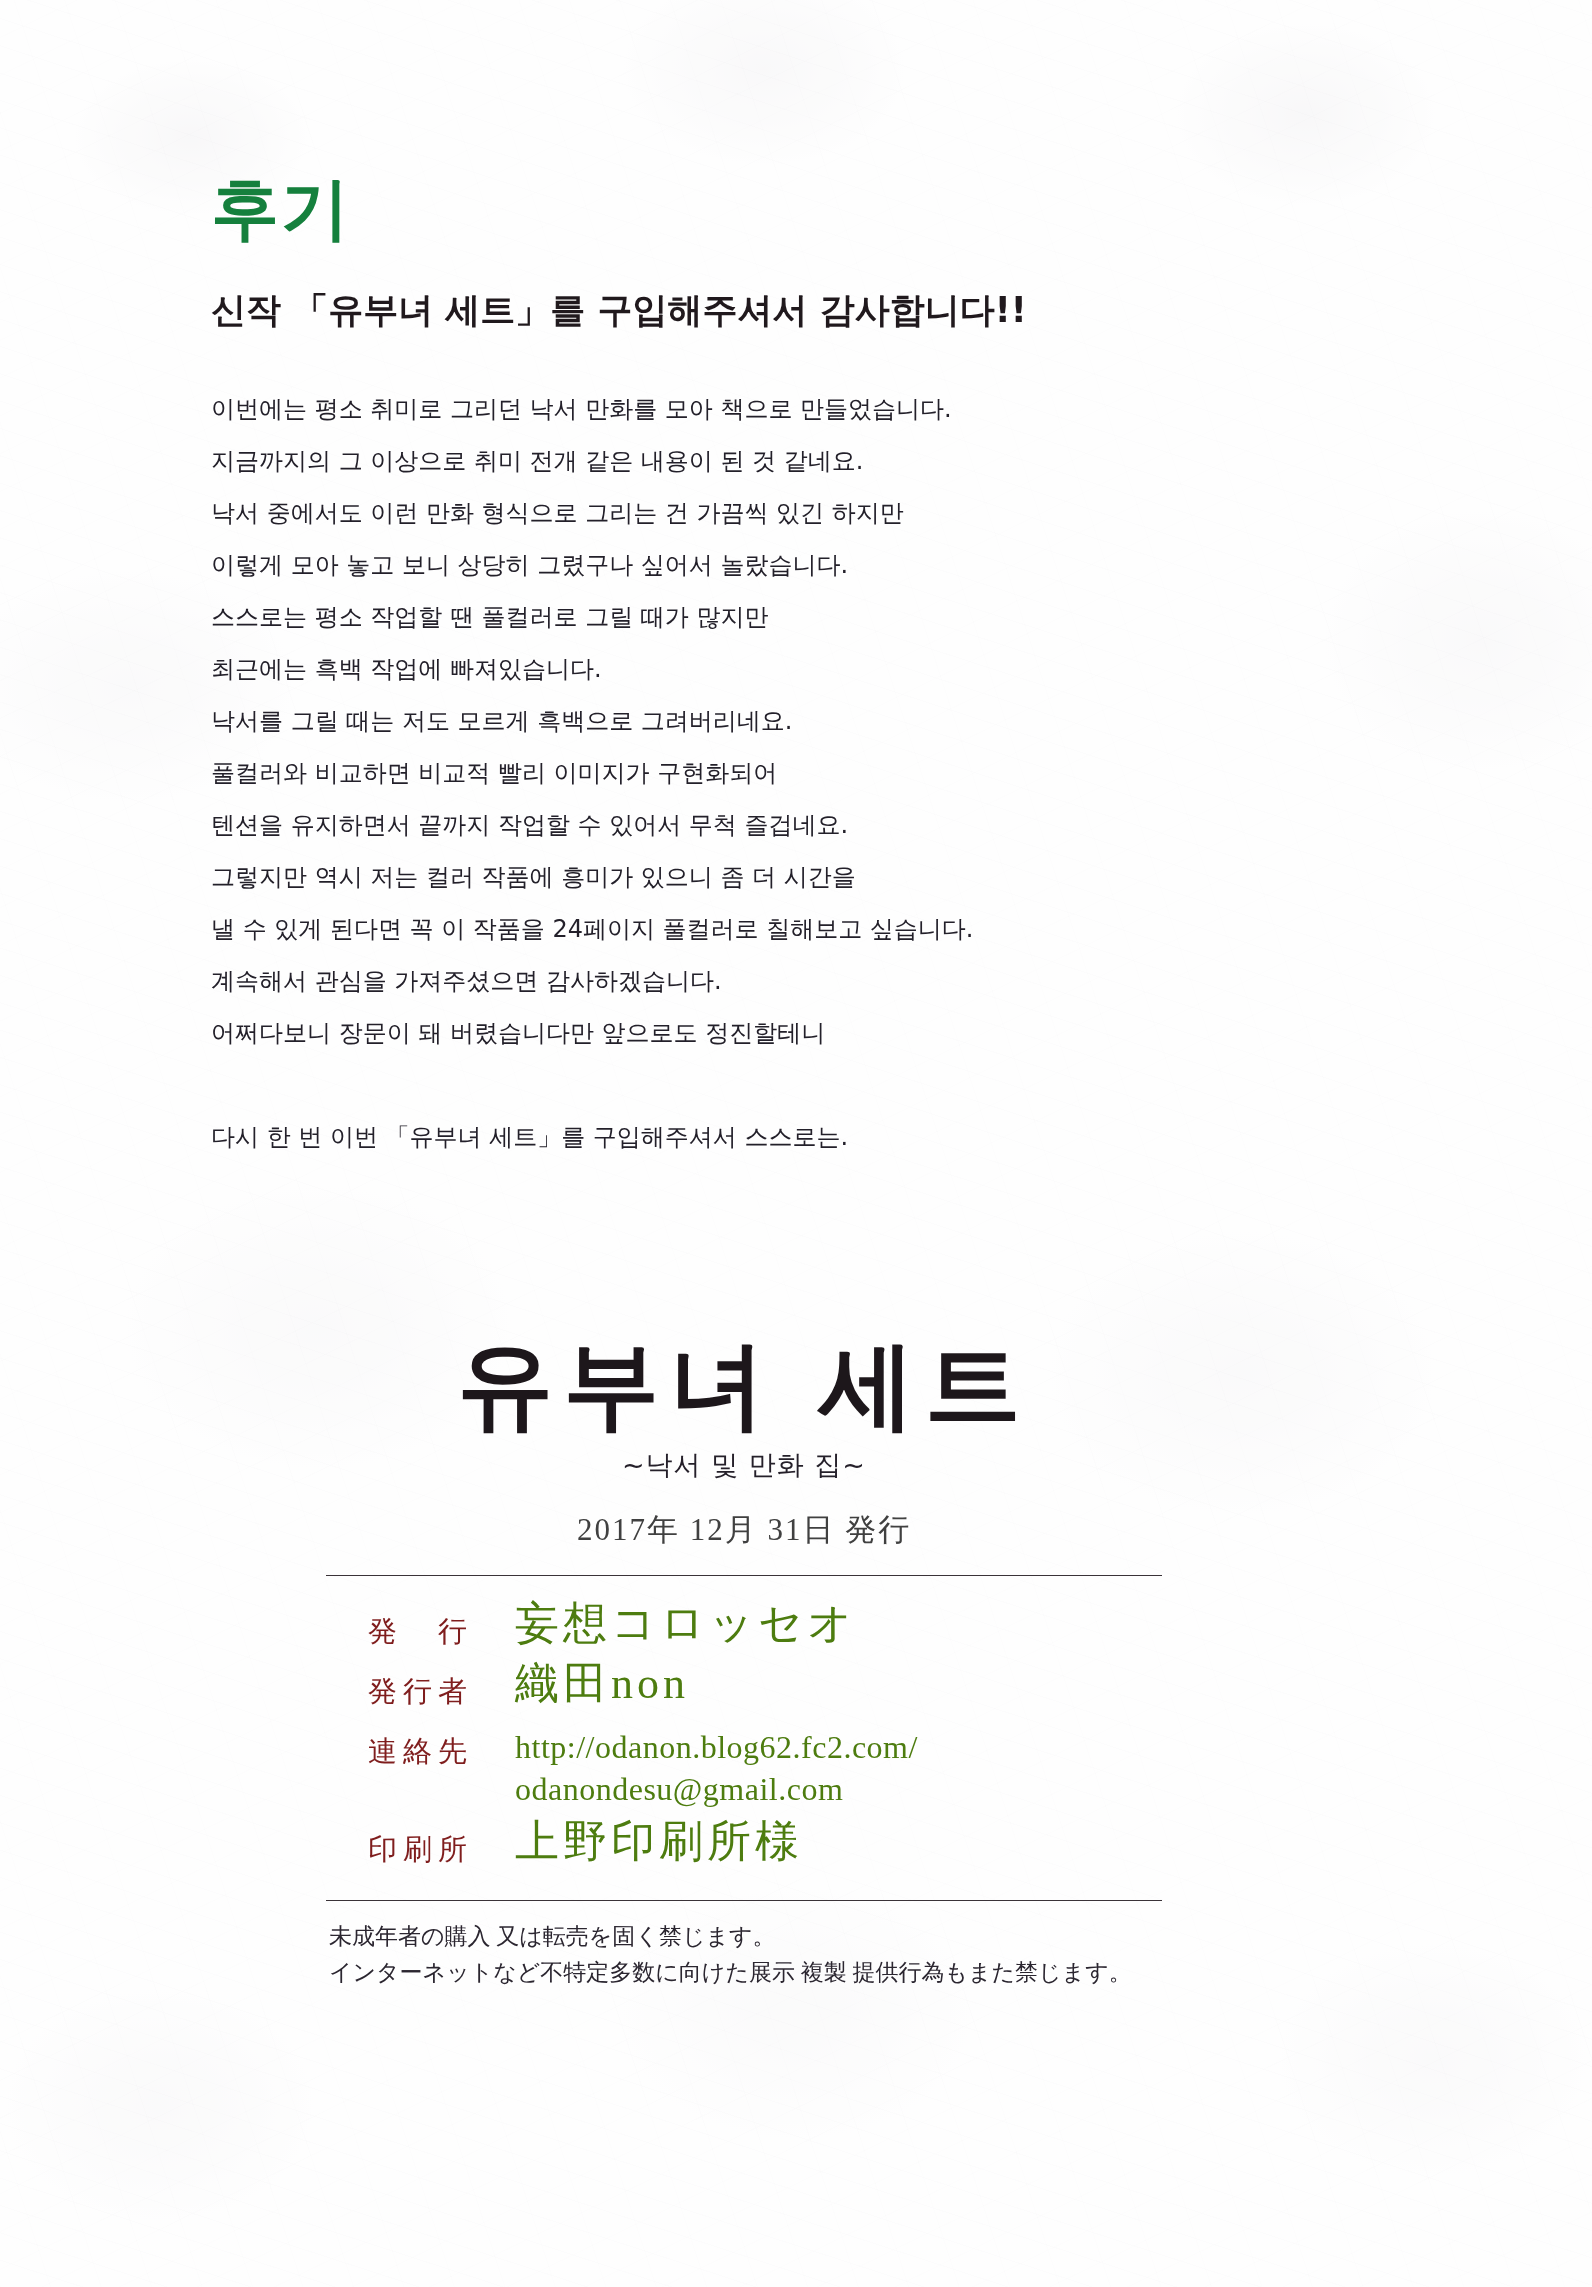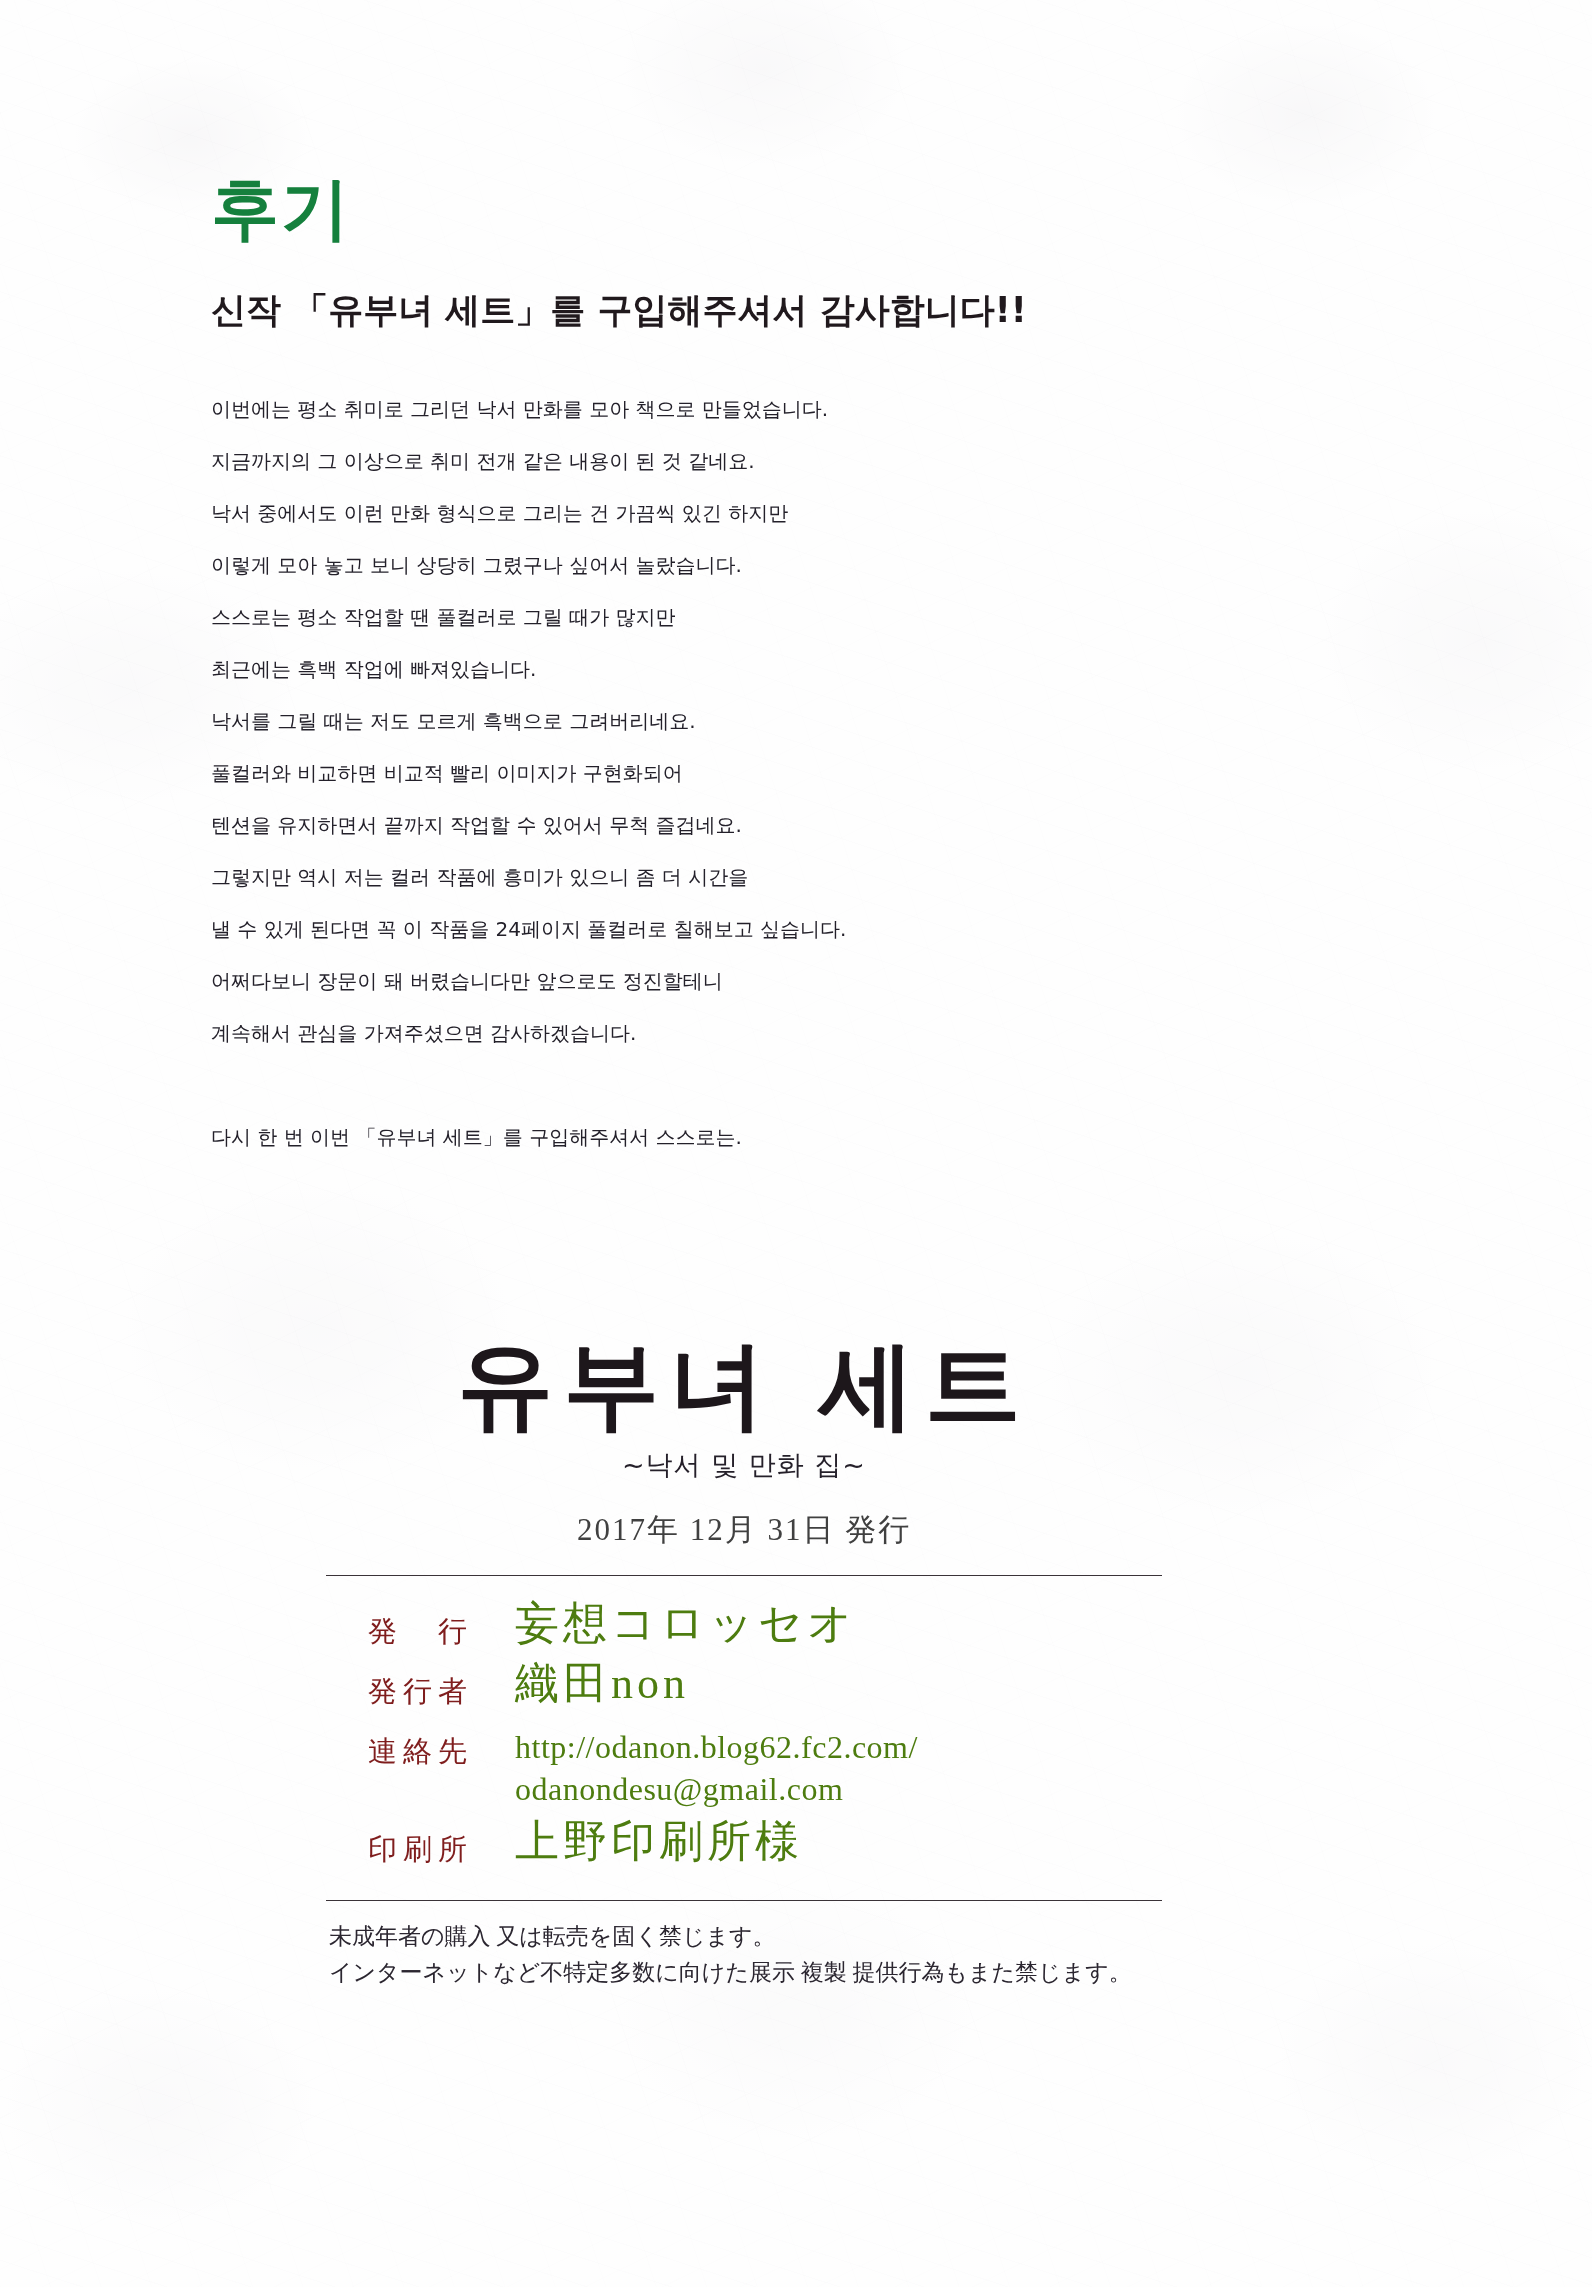--- a/index.html
+++ b/index.html
@@ -69,21 +69,21 @@
     font-family: "DejaVu Sans", sans-serif;
     font-weight: bold;
     font-size: 35px;
     line-height: 1.2;
     margin-top: 36px;
     color: #20191d;
   }
   .afterword-body {
     margin-top: 52px;
     font-family: "DejaVu Sans", sans-serif;
-    font-size: 20px;
+    font-size: 24px;
     line-height: 52px;
     color: #23202a;
   }
   .afterword-body p {
     margin: 0;
   }
   .afterword-body p.gap {
     margin-top: 52px;
   }
 
@@ -189,22 +189,22 @@
       <p>지금까지의 그 이상으로 취미 전개 같은 내용이 된 것 같네요.</p>
       <p>낙서 중에서도 이런 만화 형식으로 그리는 건 가끔씩 있긴 하지만</p>
       <p>이렇게 모아 놓고 보니  상당히 그렸구나 싶어서 놀랐습니다.</p>
       <p>스스로는 평소 작업할 땐 풀컬러로 그릴 때가 많지만</p>
       <p>최근에는 흑백 작업에 빠져있습니다.</p>
       <p>낙서를 그릴 때는 저도 모르게 흑백으로 그려버리네요.</p>
       <p>풀컬러와 비교하면 비교적 빨리 이미지가 구현화되어</p>
       <p>텐션을 유지하면서 끝까지 작업할 수 있어서 무척 즐겁네요.</p>
       <p>그렇지만 역시 저는 컬러 작품에 흥미가 있으니 좀 더 시간을</p>
       <p>낼 수 있게 된다면 꼭 이 작품을 24페이지 풀컬러로 칠해보고 싶습니다.</p>
+      <p>계속해서 관심을 가져주셨으면 감사하겠습니다.</p>
       <p>어쩌다보니 장문이 돼 버렸습니다만 앞으로도 정진할테니</p>
-      <p>계속해서 관심을 가져주셨으면 감사하겠습니다.</p>
       <p class="gap">다시 한 번 이번 「유부녀 세트」를 구입해주셔서 스스로는.</p>
     </div>
   </section>
 
   <section class="colophon">
     <div class="book-title">유부녀 세트</div>
     <div class="book-subtitle">~낙서 및 만화 집~</div>
     <div class="pub-date">2017年 12月 31日  発行</div>
 
     <div class="rule"></div>

